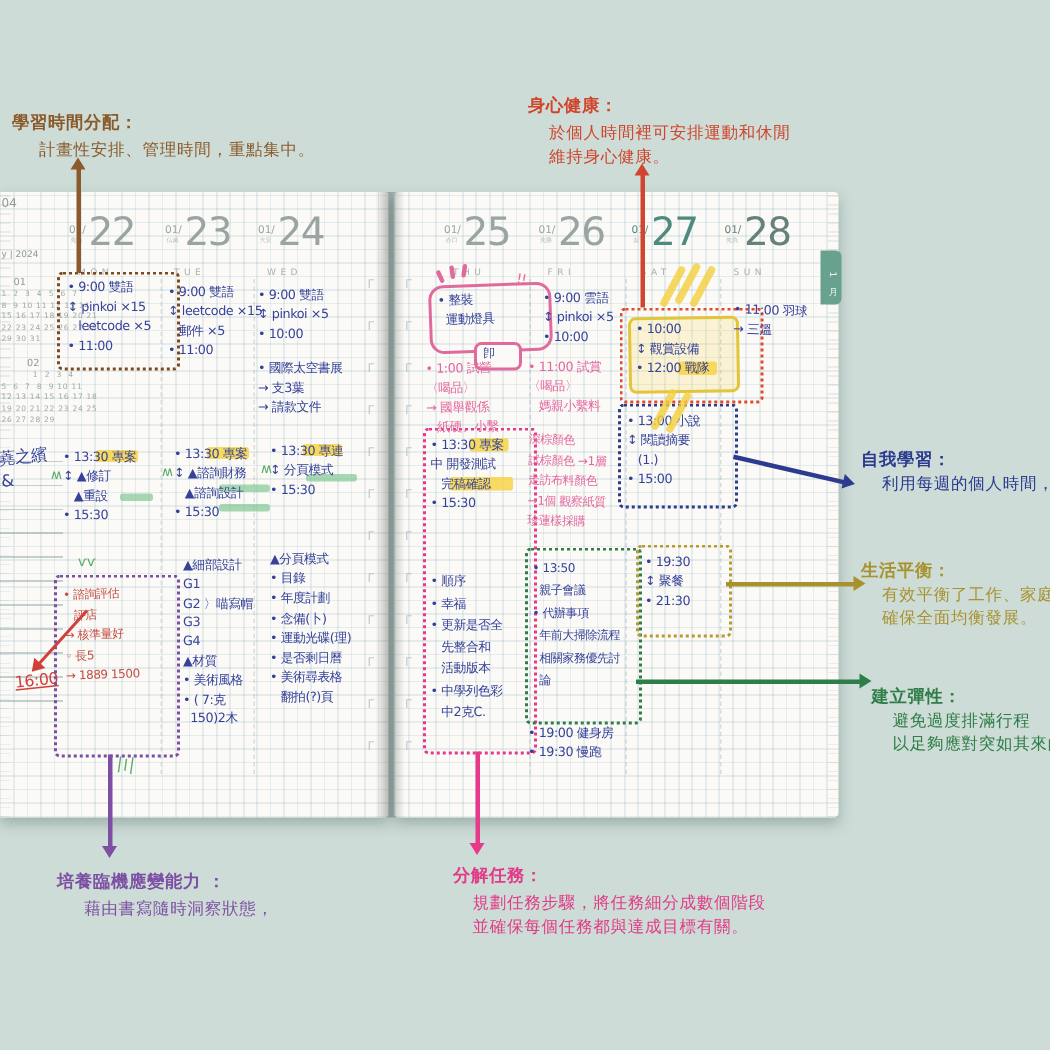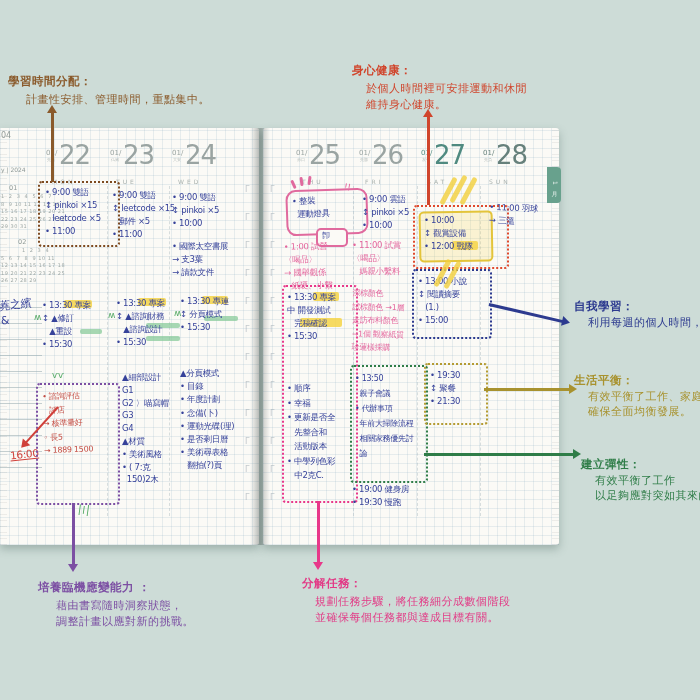--- a/index.html
+++ b/index.html
@@ -402,29 +402,28 @@
     </div>
 
   <div class="callout c-olive" style="left:574px;top:373px">生活平衡：</div>
   <div class="callout-line c-olive" style="left:588px;top:389px">有效平衡了工作、家庭、休閒</div>
   <div class="callout-line c-olive" style="left:588px;top:404px">確保全面均衡發展。</div>
   <div class="arrh c-olive" style="left:484px;top:388px;width:86px">
       <span class="shaft"></span>
     </div>
 
   <div class="callout c-green" style="left:581px;top:457px">建立彈性：</div>
-  <div class="callout-line c-green" style="left:595px;top:473px">有效平衡了工作</div>
+  <div class="callout-line c-green" style="left:595px;top:473px">避免過度排滿行程</div>
   <div class="callout-line c-green" style="left:595px;top:488px">以足夠應對突如其來的挑戰。</div>
   <div class="arrh c-green" style="left:424px;top:453px;width:150px">
       <span class="shaft"></span>
     </div>
 
   <div class="callout c-purple" style="left:38px;top:580px">培養臨機應變能力 ：</div>
   <div class="callout-line c-purple" style="left:56px;top:598px">藉由書寫隨時洞察狀態，</div>
-  <div class="callout-line c-purple" style="left:56px;top:614px">調整計畫以應對新的挑戰。</div>
   <div class="arrv down c-purple" style="left:72px;top:503px;height:62px">
       <span class="shaft"></span>
     </div>
 
   <div class="callout c-magenta" style="left:302px;top:576px">分解任務：</div>
   <div class="callout-line c-magenta" style="left:315px;top:610px">並確保每個任務都與達成目標有關。</div>
   <div class="callout-line c-magenta" style="left:315px;top:594px">規劃任務步驟，將任務細分成數個階段</div>
   <div class="arrv down c-magenta" style="left:317px;top:501px;height:62px;color:#e8388a">
       <span class="shaft"></span>
     </div>

